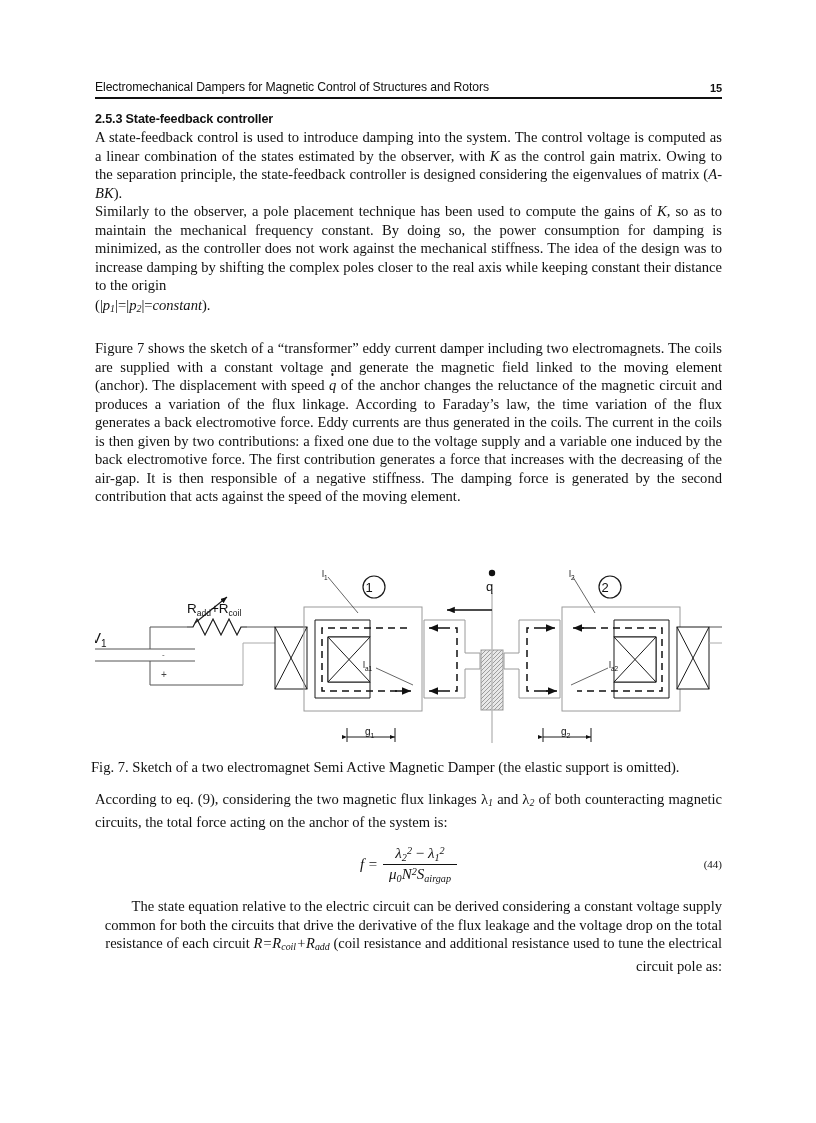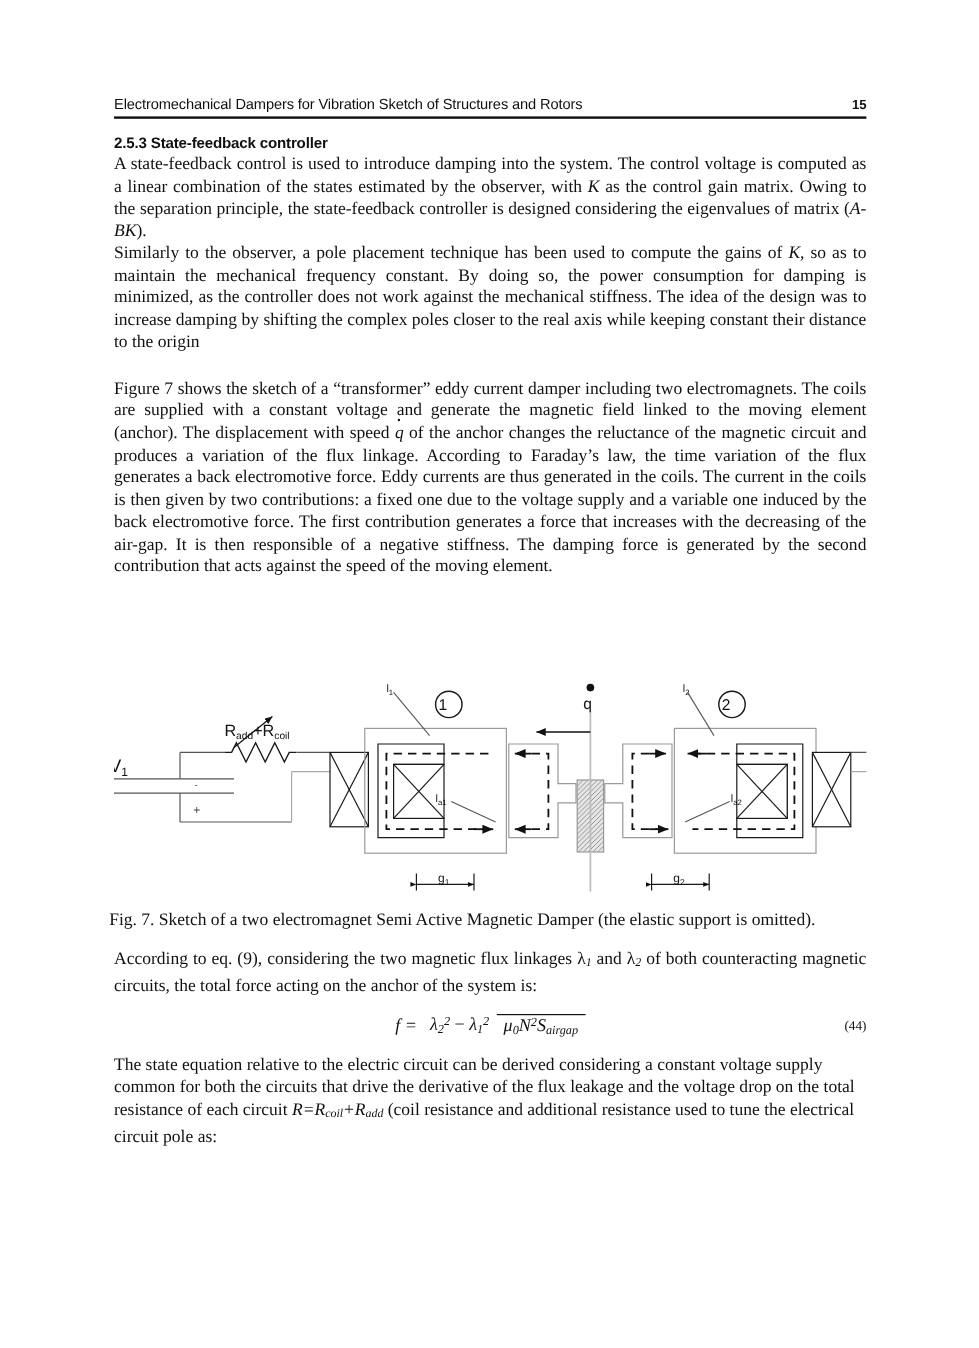--- a/index.html
+++ b/index.html
@@ -30,21 +30,21 @@
   h3.sec {
     font-family:"Liberation Sans", sans-serif;
     font-size:12.6px; font-weight:bold;
     margin:0 0 2px 0; letter-spacing:-0.15px;
   }
   p.body {
     margin:0; font-size:14.6px; line-height:18.55px;
     text-align:justify; text-justify:inter-word;
     hyphens:none;
   }
-  p.body.last { text-align:left; }
+  p.body.last { text-align:right; }
   .it { font-style:italic; }
   .spacer-m { height:14px; }
   .spacer-l { height:20px; }
 
   
   .math { font-style:italic; font-family:"Liberation Serif", serif; }
   sub.t { font-size:0.68em; vertical-align:-0.22em; font-style:italic; }
   sup.t { font-size:0.68em; vertical-align:0.42em; font-style:italic; }
   .bar { font-style:normal; }
   .qdot { position:relative; display:inline-block; font-style:italic; }
@@ -56,52 +56,53 @@
 
   .mathline { font-size:14.6px; line-height:20px; margin:0; }
 
   
   .eqrow {
     position:relative; width:627px;
     display:flex; align-items:center; justify-content:center;
     font-size:15px;
   }
   .eqnum { position:absolute; right:0; top:50%; transform:translateY(-50%); font-size:11px; }
-  .frac { display:inline-flex; flex-direction:row; align-items:center; vertical-align:middle; }
+  .frac { display:inline-flex; flex-direction:column; align-items:center; vertical-align:middle; }
   .frac .num { padding:0 6px 1px 6px; }
   .frac .den { padding:1px 6px 0 6px; border-top:1.1px solid #111; }
   .eqlhs { font-style:italic; margin-right:5px; }
 
   
   .figure { position:absolute; left:95px; top:565px; width:627px; height:195px; }
   .fig svg { display:block; }
   .fig-cap { position:absolute; left:91px; top:758px; width:627px; }
 
   
   .tail { position:absolute; left:95px; top:790px; width:627px; }
 </style>
 </head>
 <body>
 
 <div class="page">
 
   <div class="header">
-    <span class="header-title">Electromechanical Dampers for Vibration Sketch of Structures and Rotors</span>
+    <span class="header-title">Electromechanical Dampers for Magnetic Control of Structures and Rotors</span>
     <span class="header-page">15</span>
   </div>
   <div class="header-rule"></div>
 
   <div class="content">
 
     <h3 class="sec">2.5.3 State-feedback controller</h3>
 
     <p class="body"><span>A state-feedback control is used to introduce damping into the system. The control voltage is computed as a linear combination of the states estimated by the observer, with </span><span class="it">K</span><span> as the control gain matrix. Owing to the separation principle, the state-feedback controller is designed considering the eigenvalues of matrix (</span><span class="it">A-BK</span><span>).</span></p>
 
     <p class="body"><span>Similarly to the observer, a pole placement technique has been used to compute the gains of </span><span class="it">K</span><span>, so as to maintain the mechanical frequency constant. By doing so, the power consumption for damping is minimized, as the controller does not work against the mechanical stiffness. The idea of the design was to increase damping by shifting the complex poles closer to the real axis while keeping constant their distance to the origin</span></p>
 
+    <p class="mathline"><span>(</span><span class="bar">|</span><span class="math">p</span><sub class="t">1</sub><span class="bar">|</span><span>=</span><span class="bar">|</span><span class="math">p</span><sub class="t">2</sub><span class="bar">|</span><span>=</span><span class="math">constant</span><span>).</span></p>
 
     <div class="spacer-l"></div>
 
 
     <p class="body"><span>Figure 7 shows the sketch of a “transformer” eddy current damper including two electromagnets. The coils are supplied with a constant voltage and generate the magnetic field linked to the moving element (anchor). The displacement with speed </span><span class="qdot">q</span><span> of the anchor changes the reluctance of the magnetic circuit and produces a variation of the flux linkage. According to Faraday’s law, the time variation of the flux generates a back electromotive force. Eddy currents are thus generated in the coils. The current in the coils is then given by two contributions: a fixed one due to the voltage supply and a variable one induced by the back electromotive force. The first contribution generates a force that increases with the decreasing of the air-gap. It is then responsible of a negative stiffness. The damping force is generated by the second contribution that acts against the speed of the moving element.</span></p>
   </div>
 
   <div class="figure fig">
     <svg width="627" height="195" viewBox="0 0 627 195" xmlns="http://www.w3.org/2000/svg">
       <defs>

